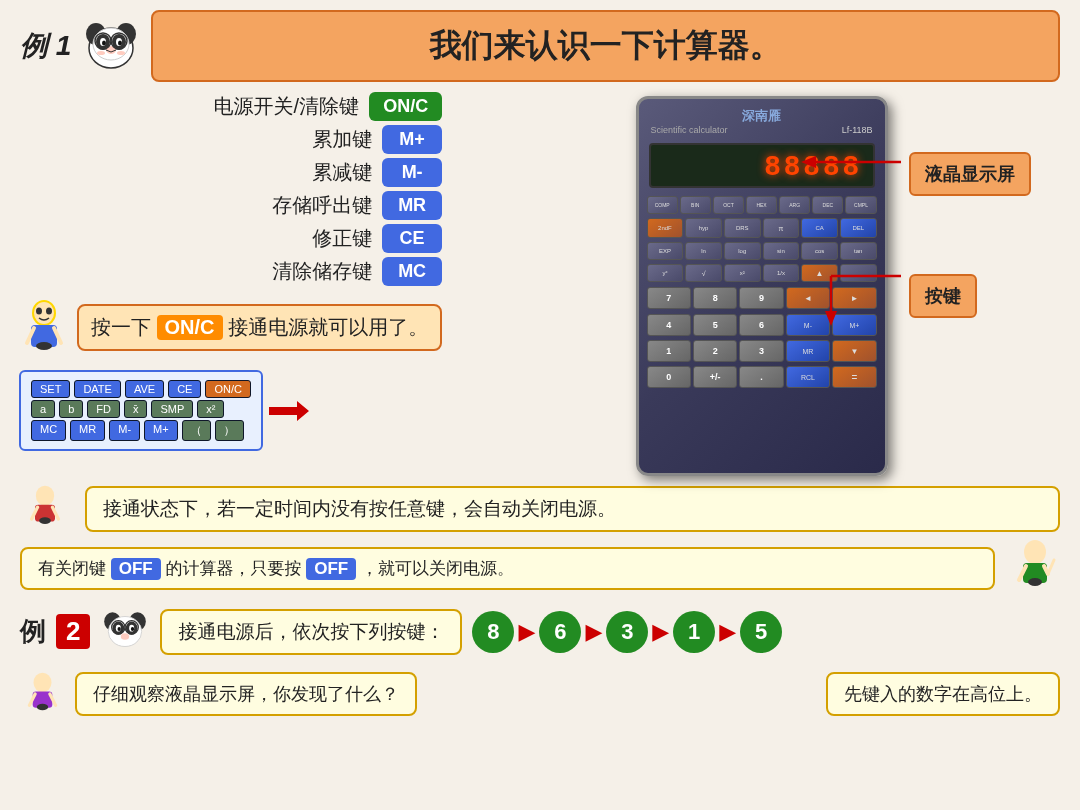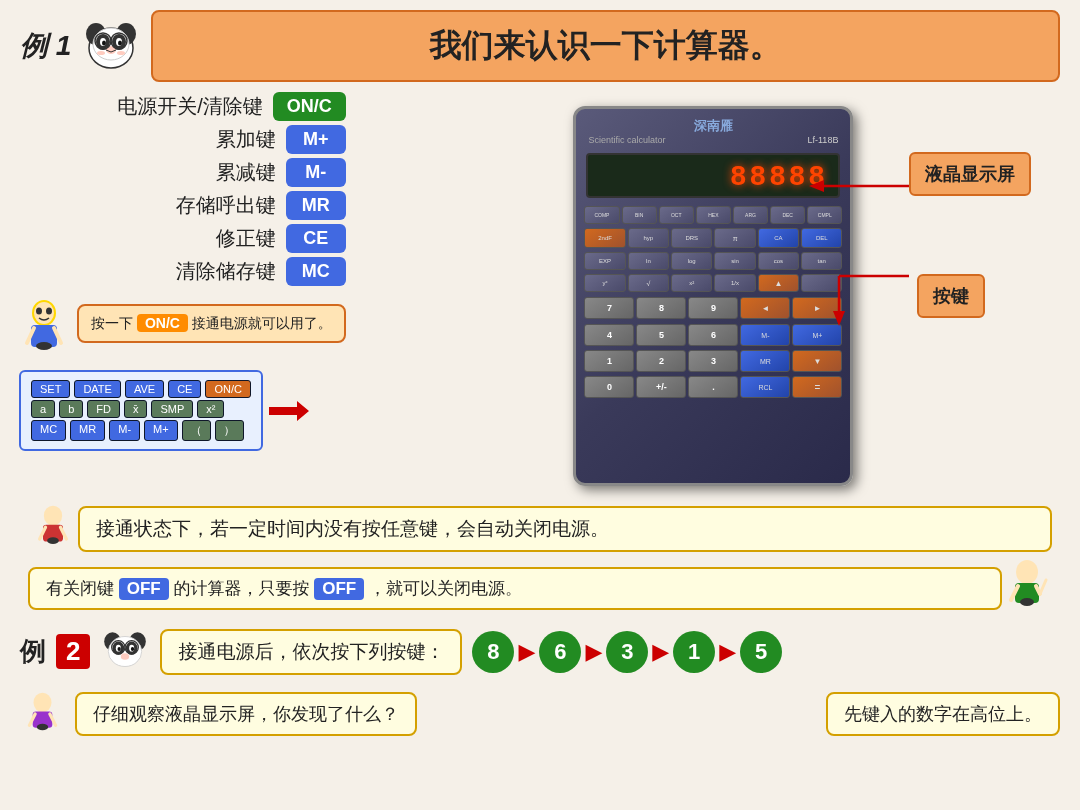--- a/index.html
+++ b/index.html
@@ -73,27 +73,27 @@
     }
     .key-onc { background: #228B22; }
     .key-mplus { background: #4169E1; }
     .key-mminus { background: #4169E1; }
     .key-mr { background: #4169E1; }
     .key-ce { background: #4169E1; }
     .key-mc { background: #4169E1; }
 
     
     .calculator {
-      width: 280px;
+      width: 252px;
       height: 380px;
       background: linear-gradient(135deg, #5a5a7a 0%, #3a3a5a 50%, #2a2a4a 100%);
       border-radius: 12px;
       border: 3px solid #888;
       position: relative;
-      margin: 14px auto;
+      margin: 4px auto;
       box-shadow: 4px 4px 12px rgba(0,0,0,0.5);
     }
     .calc-brand {
       text-align: center;
       padding: 8px 0 0 0;
       color: #aaa;
       font-size: 11px;
     }
     .calc-screen {
       background: #1a2a1a;
@@ -211,22 +211,22 @@
       background: #d2691e;
     }
 
     
     .bottom-section {
       padding: 0 20px;
     }
     .info-row {
       display: flex;
       align-items: center;
-      margin: 4px 8px;
-      gap: 0;
+      margin: 4px 0;
+      gap: 15px;
     }
     .char-icon {
       width: 50px;
       height: 50px;
       flex-shrink: 0;
     }
     .info-text-box {
       background: #fffde0;
       border: 2px solid #d4a000;
       border-radius: 8px;
@@ -373,21 +373,21 @@
         <ellipse cx="25" cy="15" rx="12" ry="13" fill="#ffd700"></ellipse>
         <ellipse cx="25" cy="15" rx="10" ry="11" fill="#ffe4b5"></ellipse>
         <ellipse cx="20" cy="13" rx="3" ry="3.5" fill="#333"></ellipse>
         <ellipse cx="30" cy="13" rx="3" ry="3.5" fill="#333"></ellipse>
         <path d="M20 20 Q25 24 30 20" stroke="#333" fill="none" stroke-width="1.5"></path>
         <rect x="12" y="27" width="26" height="22" rx="4" fill="#4169e1"></rect>
         <ellipse cx="25" cy="48" rx="8" ry="4" fill="#333"></ellipse>
         <line x1="15" y1="30" x2="8" y2="45" stroke="#ffe4b5" stroke-width="4" stroke-linecap="round"></line>
         <line x1="35" y1="30" x2="42" y2="45" stroke="#ffe4b5" stroke-width="4" stroke-linecap="round"></line>
       </svg>
-      <div class="instruction-box" style="font-size:14px; padding:8px 12px;">
+      <div class="instruction-box" style="font-size:20px; padding:8px 12px;">
         <span>按一下</span>
         <span class="highlight-badge">ON/C</span>
         <span>接通电源就可以用了。</span>
       </div>
     </div>
 
     <div style="display:flex; align-items:center; gap:6px; margin-top:4px;">
       <div class="keyboard-diagram">
         <div class="kbd-row">
           <span class="kbd-key kbd-key-blue">SET</span>
@@ -496,21 +496,21 @@
       <div style="display:grid; grid-template-columns:repeat(5,1fr); gap:2px; padding:2px 8px;">
         <div class="calc-num-btn" style="grid-column:span 1;">0</div>
         <div class="calc-num-btn">+/-</div>
         <div class="calc-num-btn">.</div>
         <div class="calc-btn calc-btn-blue" style="font-size:7px; height:22px;">RCL</div>
         <div class="calc-btn calc-btn-orange" style="font-size:10px; height:22px;">=</div>
       </div>
     </div>
 
     <div style="position:absolute; right:30px; top:60px; display:flex; flex-direction:column; gap:90px;">
-      <div style="display:flex; align-items:flex-end; ">
+      <div style="display:flex; align-items:flex-start; gap:8px;">
 
         <svg width="100" height="20" viewBox="0 0 100 20">
           <line x1="100" y1="10" x2="15" y2="10" stroke="#cc0000" stroke-width="2.5"></line>
           <polygon points="0,10 15,4 15,16" fill="#cc0000"></polygon>
         </svg>
         <div class="callout-box">液晶显示屏</div>
       </div>
       <div style="display:flex; align-items:center; gap:8px; margin-top:-20px;">
 
         <svg width="100" height="60" viewBox="0 0 100 60">

